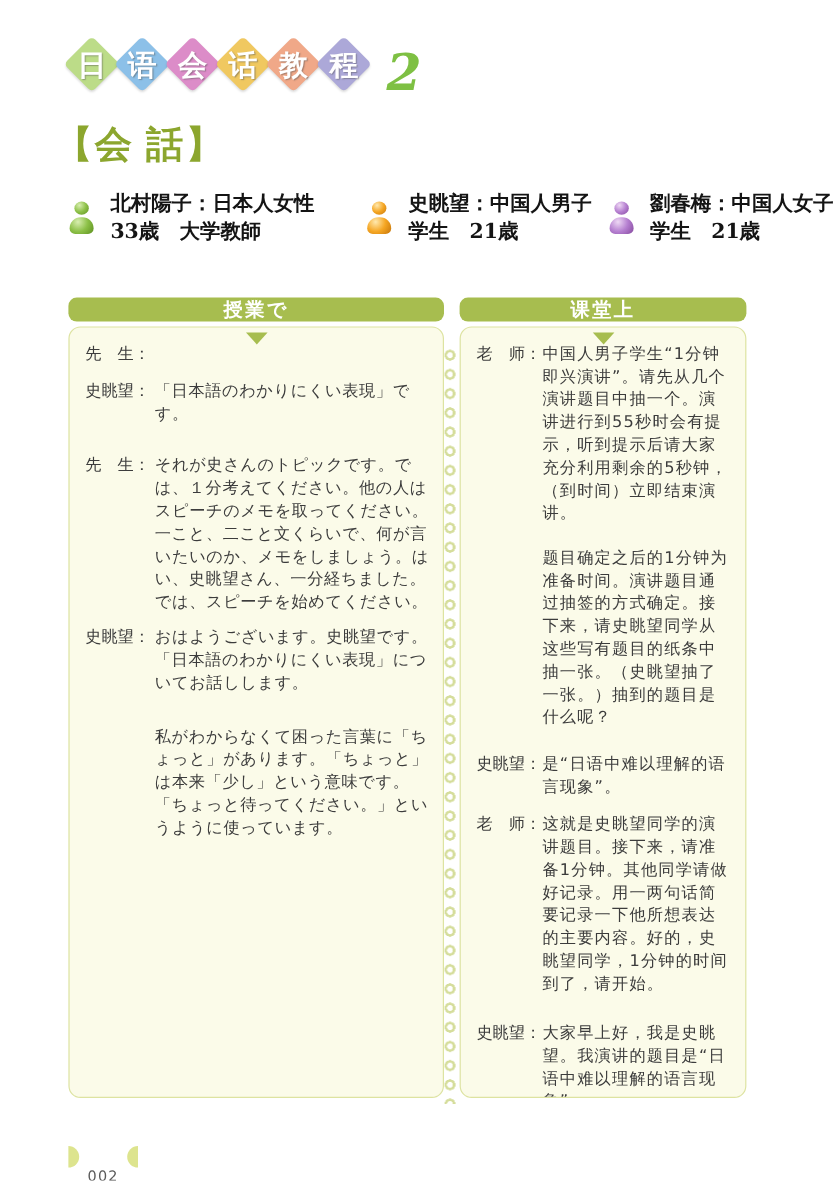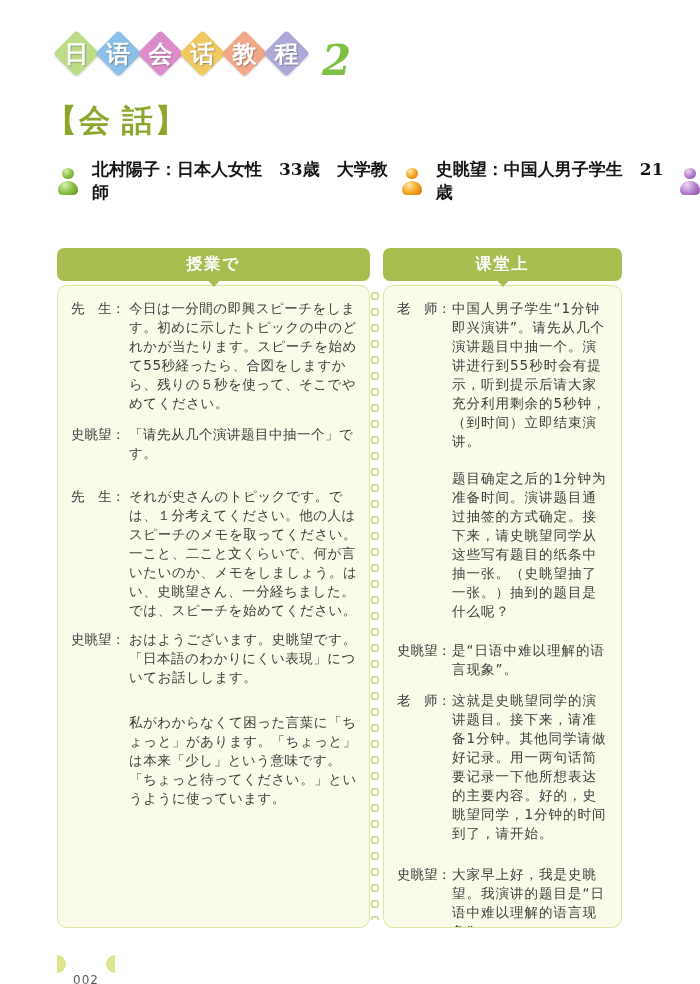--- a/index.html
+++ b/index.html
@@ -29,21 +29,21 @@
   .person .torso{position:absolute;bottom:0;left:0;width:20px;height:14px;
                  border-radius:10px 10px 5px 5px;}
   .pi-green .head,.pi-green .torso{background:radial-gradient(circle at 35% 28%,#d8eeb0,#8cc047 50%,#5c8f1e);}
   .pi-orange .head,.pi-orange .torso{background:radial-gradient(circle at 35% 28%,#ffe9ae,#f5a623 50%,#c4740a);}
   .pi-purple .head,.pi-purple .torso{background:radial-gradient(circle at 35% 28%,#eed8f4,#b57fd0 50%,#85489e);}
 
   
   .col{position:absolute;top:248px;}
   .col-left{left:57px;width:313px;}
   .col-right{left:383px;width:239px;}
-  .col-header{height:33px;background:#a7bd4f;border-radius:7px;color:#ffffff;
+  .col-header{height:20px;background:#a7bd4f;border-radius:7px;color:#ffffff;
               font-weight:bold;font-size:16px;display:flex;align-items:center;
               justify-content:center;position:relative;letter-spacing:2px;}
   .header-pointer{position:absolute;left:50%;transform:translateX(-50%);top:29px;
                   width:0;height:0;border-left:9px solid transparent;
                   border-right:9px solid transparent;border-top:10px solid #a7bd4f;}
   .col-box{margin-top:4px;background:#fbfbe9;border:1px solid #dde3a1;border-radius:10px;
            padding:13px 11px 14px 13px;height:643px;box-sizing:border-box;overflow:hidden;}
 
   .para{display:flex;font-size:13.5px;line-height:19px;color:#3c3c3c;}
   .spk{flex:0 0 58px;white-space:nowrap;}
@@ -107,36 +107,36 @@
           <span class="head"></span>
           <span class="torso"></span>
         </span>
       <span class="cast-text">史眺望：中国人男子学生　21歳</span>
     </div>
     <div class="cast-row">
       <span class="person pi-purple">
           <span class="head"></span>
           <span class="torso"></span>
         </span>
+      <span class="cast-text">劉春梅：中国人女子学生　21歳</span>
     </div>
   </div>
 
   <div class="col col-left">
     <div class="col-header">
       <span>授業で</span>
       <span class="header-pointer"></span>
     </div>
     <div class="col-box">
       <div class="para mb12">
         <span class="spk">先　生：</span>
-        <span class="ptxt">今日は一分間の即興スピーチをします。初めに示したトピックの中のどれかが当たります。スピーチを始めて55秒経ったら、合図をしますから、残りの５秒を使って、そこでやめてください。</span>
       </div>
       <div class="para mb24">
         <span class="spk">史眺望：</span>
-        <span class="ptxt">「请先从几个演讲题目中抽一个」です。</span>
+        <span class="ptxt">「日本語のわかりにくい表現」です。</span>
       </div>
       <div class="para mb10">
         <span class="spk">先　生：</span>
         <span class="ptxt">それが史さんのトピックです。では、１分考えてください。他の人はスピーチのメモを取ってください。一こと、二こと文くらいで、何が言いたいのか、メモをしましょう。はい、史眺望さん、一分経ちました。では、スピーチを始めてください。</span>
       </div>
       <div class="para mb26">
         <span class="spk">史眺望：</span>
         <span class="ptxt">おはようございます。史眺望です。「日本語のわかりにくい表現」についてお話しします。</span>
       </div>
       <div class="para">

